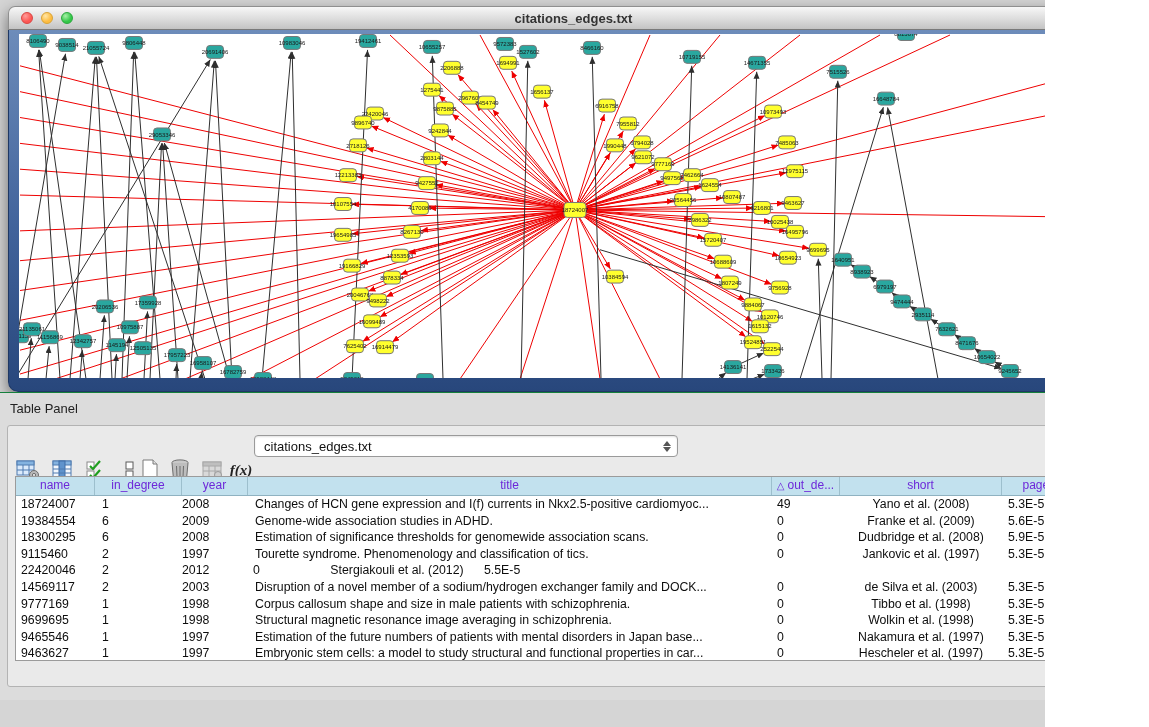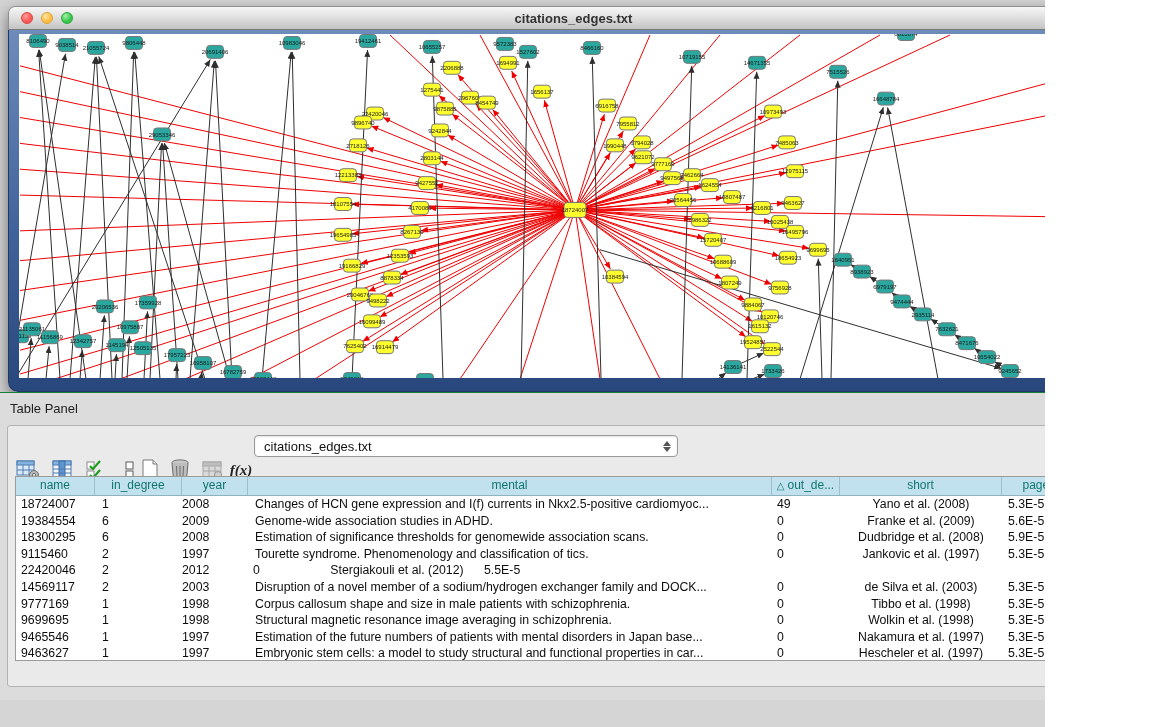--- a/index.html
+++ b/index.html
@@ -35,21 +35,21 @@
   .combo{position:absolute;left:246px;top:9px;width:424px;height:22px;background:#fff;border:1px solid #9a9a9a;border-radius:4px;box-sizing:border-box;box-shadow:inset 0 1px 2px rgba(0,0,0,.12);}
   .combo .val{position:absolute;left:9px;top:3px;font-size:13px;color:#111;}
   .combo .stepper{position:absolute;right:3px;top:2px;width:15px;height:16px;display:flex;flex-direction:column;align-items:center;justify-content:center;gap:1px;}
   .combo .stepper i{width:0;height:0;border-left:4px solid transparent;border-right:4px solid transparent;}
   .combo .stepper i.up{border-bottom:5px solid #555;}
   .combo .stepper i.dn{border-top:5px solid #555;}
 
   
   .tbl{position:absolute;left:7px;top:50px;width:1121px;height:185px;background:#fff;border:1px solid #9b9b9b;box-sizing:border-box;}
   .hrow{display:flex;height:18px;background:#c2e1ee;border-bottom:1px solid #8fb2c1;}
-  .hc{box-sizing:border-box;border-right:1px solid #9dbfcd;font-size:12px;color:#0f766e;text-align:center;line-height:17px;overflow:hidden;white-space:nowrap;background:#c2e1ee;}
+  .hc{box-sizing:border-box;border-right:1px solid #9dbfcd;font-size:12px;color:#6d28d9;text-align:center;line-height:17px;overflow:hidden;white-space:nowrap;background:#c2e1ee;}
   .hc.filler{background:#fff;border-right:none;flex:1;}
   .hc .sort{font-size:10px;margin-right:3px;}
   .c0{width:79px}.c1{width:87px}.c2{width:66px}.c3{width:524px}.c4{width:68px}.c5{width:162px}.c6{width:92px}
   .trow{display:flex;height:16.6px;font-size:12.3px;color:#0d0d0d;}
   .trow .cell{box-sizing:border-box;overflow:hidden;white-space:nowrap;line-height:16.5px;}
   .trow .c0{padding-left:5px}.trow .c1{padding-left:7px}.trow .c2{text-align:left}.trow .c3{padding-left:7px}.trow .c4{padding-left:5px}.trow .c5{text-align:center}.trow .c6{padding-left:6px}
   .vscroll{position:absolute;right:1px;top:19px;width:14px;height:164px;background:#f4f4f4;border-left:1px solid #cfcfcf;}
   .vthumb{position:absolute;left:2px;top:3px;width:9px;height:76px;background:linear-gradient(90deg,#c7c7c7,#a9a9a9);border:1px solid #919191;border-radius:5px;}
 
   
@@ -556,21 +556,21 @@
             <i class="up"></i>
             <i class="dn"></i>
           </span>
       </div>
 
       <div class="tbl">
         <div class="hrow" id="thead">
             <div class="hc c0"><span>name</span></div>
             <div class="hc c1"><span>in_degree</span></div>
             <div class="hc c2"><span>year</span></div>
-            <div class="hc c3"><span>mental</span></div>
+            <div class="hc c3"><span>title</span></div>
             <div class="hc c4"><span class="sort">△</span><span>out_de...</span></div>
             <div class="hc c5"><span>short</span></div>
             <div class="hc c6"><span>pagerank</span></div>
             <div class="hc filler"></div>
           </div>
         <div id="tbody">
             <div class="trow">
               <div class="cell c0">18724007</div>
               <div class="cell c1">1</div>
               <div class="cell c2">2008</div>

